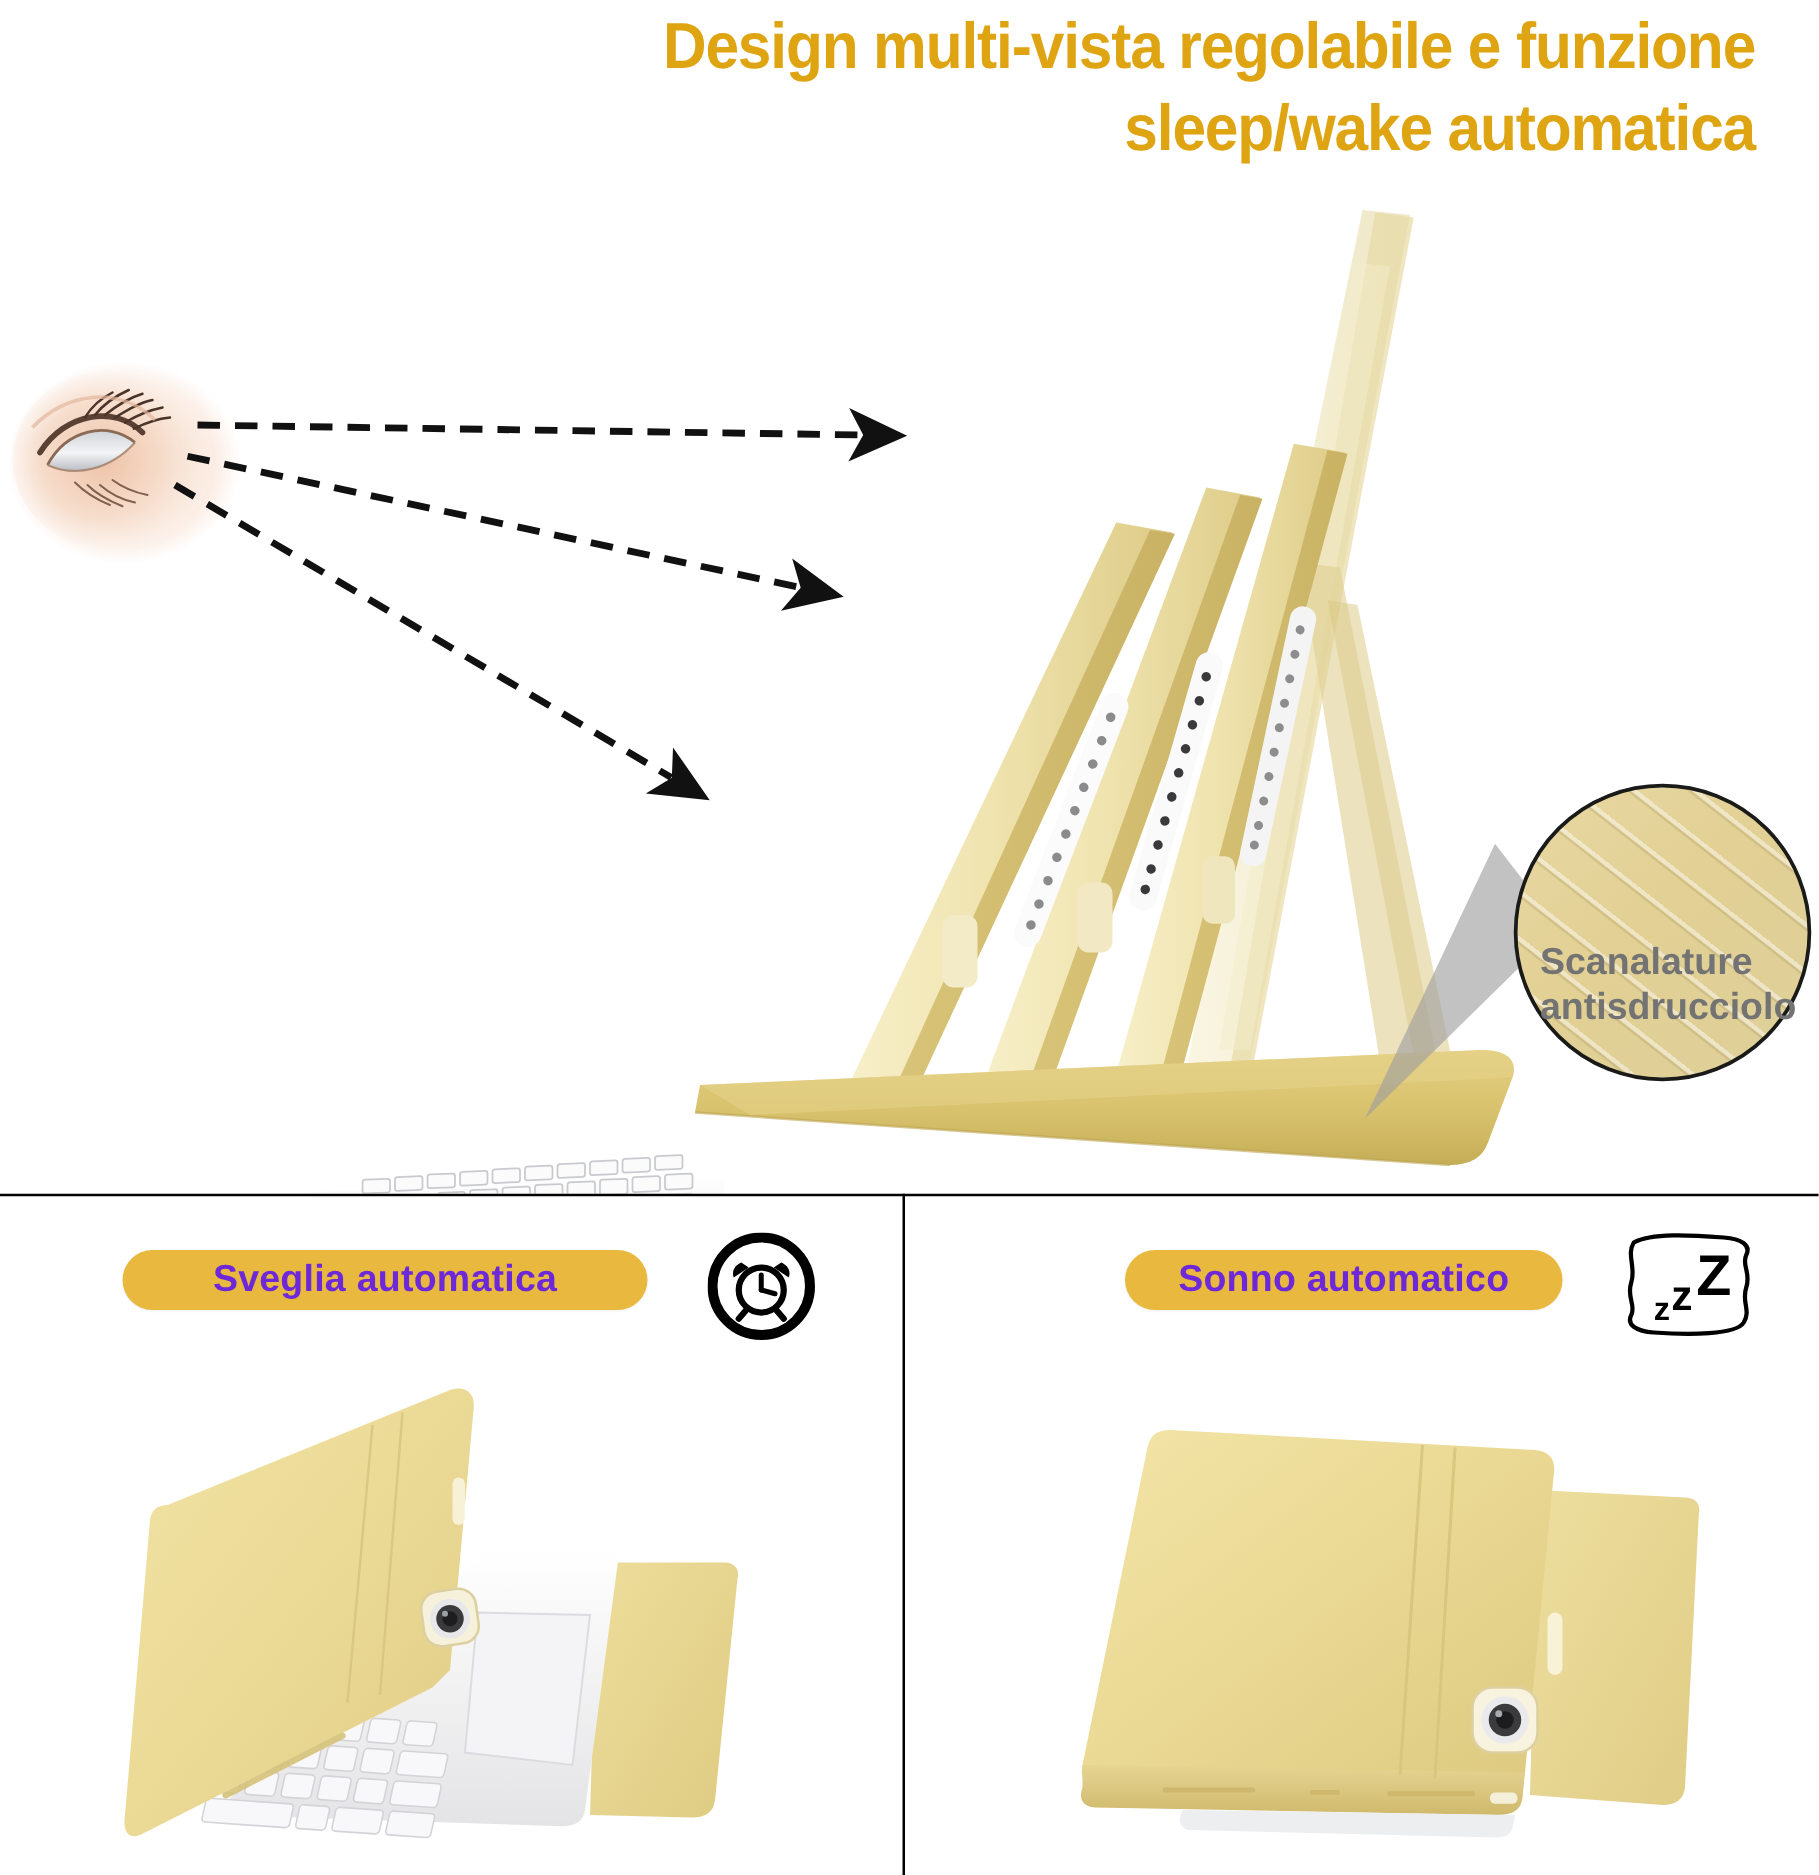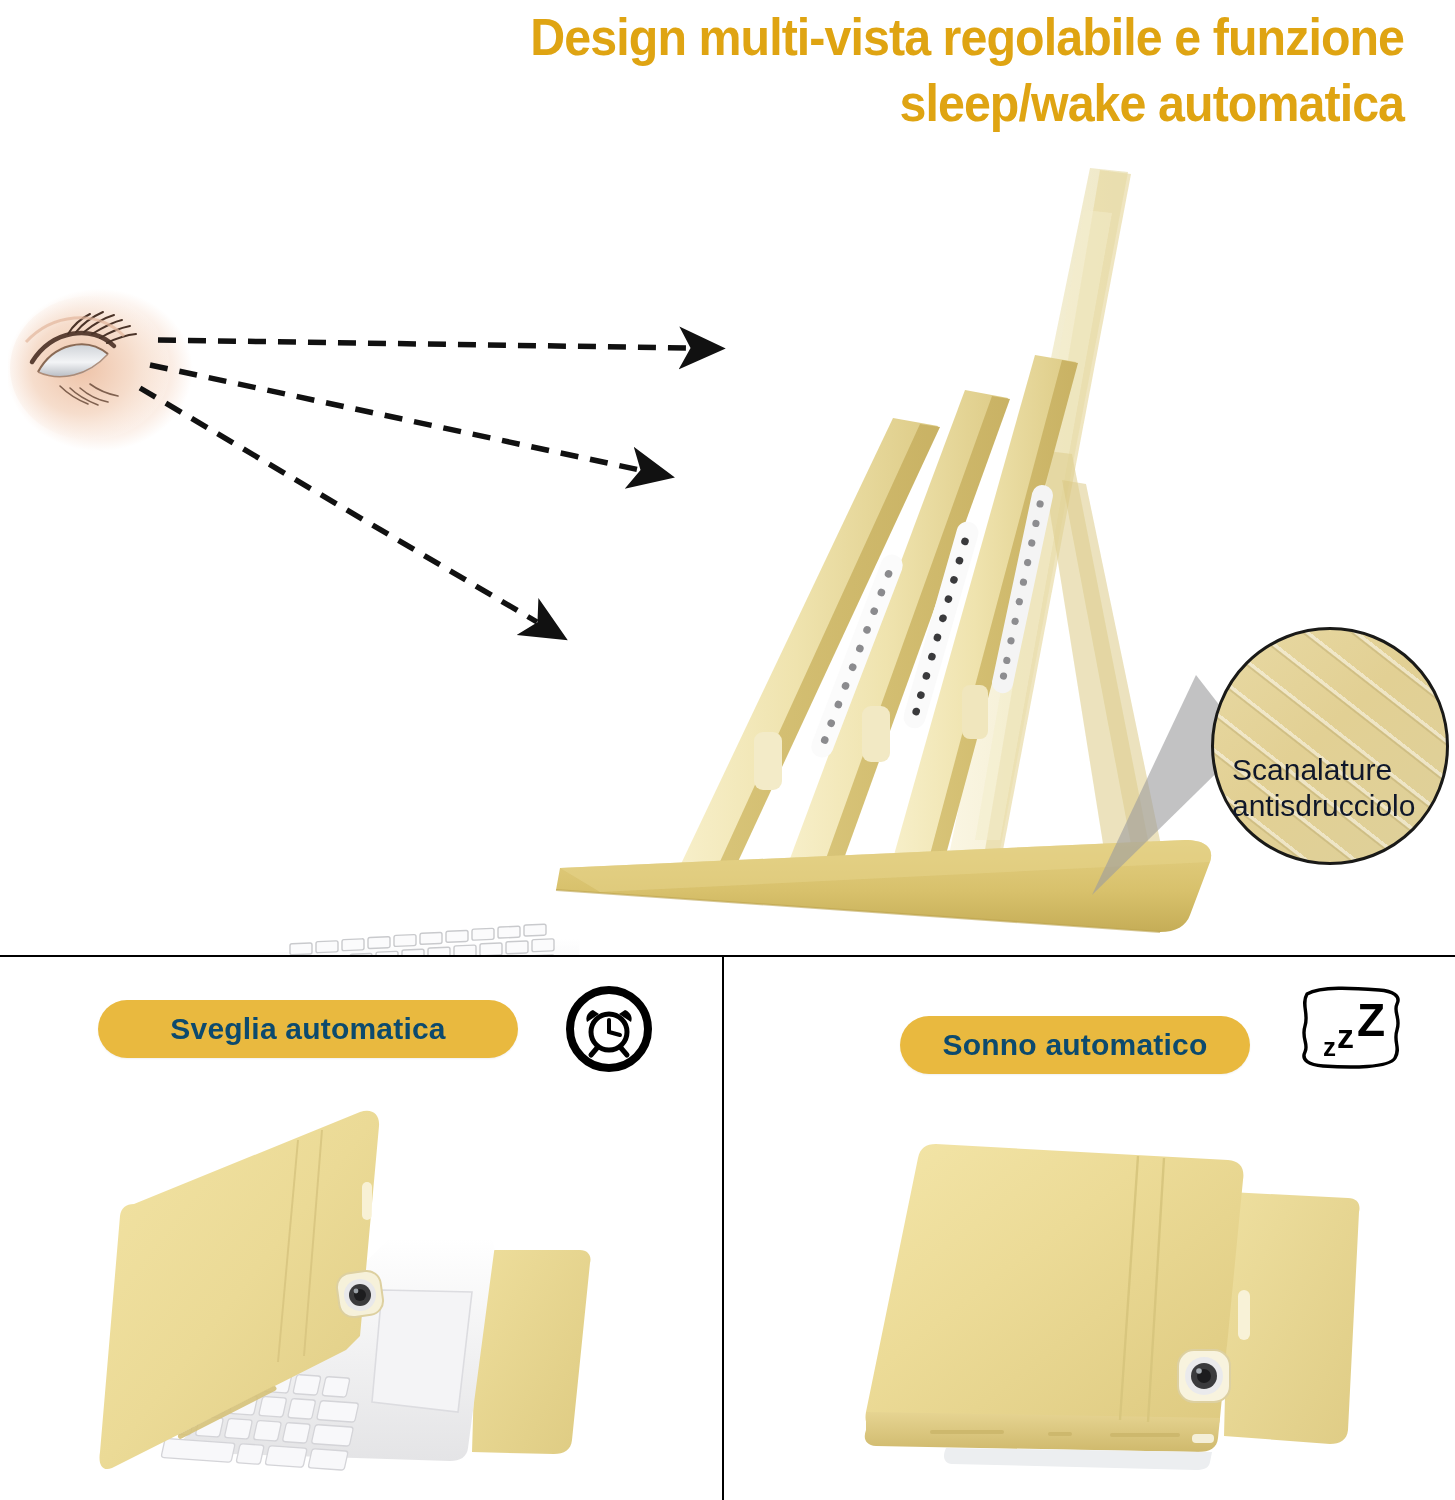--- a/index.html
+++ b/index.html
@@ -69,48 +69,49 @@
         rgba(255,255,255,0.45) 27px, rgba(255,255,255,0.45) 30px),
       linear-gradient(140deg, #e8d9a3 0%, #e2d094 45%, #ded09a 100%);
     overflow: hidden;
   }
   .callout-text {
     position: absolute;
     left: 1232px; top: 752px;
     width: 220px;
     font-size: 30px;
     line-height: 36px;
-    color: #0f172a;
+    color: #737373;
     font-family: "Liberation Sans", sans-serif;
+    font-weight: bold;
   }
 
   
   .divider-h {
     position: absolute; left: 0; top: 955px;
     width: 1455px; height: 2px; background: #000000;
   }
   .divider-v {
     position: absolute; left: 722px; top: 955px;
     width: 2px; height: 545px; background: #000000;
   }
 
   .badge {
     position: absolute;
-    height: 58px;
+    height: 48px;
     border-radius: 29px;
     background: #E9B93F;
     display: flex; align-items: center; justify-content: center;
-    color: #0c4a6e;
+    color: #6d28d9;
     font-weight: bold;
     font-size: 30px;
     letter-spacing: 0.2px;
     box-shadow: 0 1px 2px rgba(0,0,0,0.06);
   }
   .badge-left  { left: 98px; top: 1000px; width: 420px; }
-  .badge-right { left: 900px; top: 1000px; width: 350px; margin-top: 16px; }
+  .badge-right { left: 900px; top: 1000px; width: 350px; }
 
   .icon-box { position: absolute; }
   .icon-alarm { left: 566px; top: 986px; width: 86px; height: 86px; }
   .icon-sleep { left: 1293px; top: 982px; width: 116px; height: 92px; }
 
   .photo { position: absolute; }
   .photo-wake  { left: 60px;  top: 1100px; width: 600px; height: 398px; }
   .photo-sleep { left: 820px; top: 1100px; width: 620px; height: 398px; }
 </style>
 </head>

